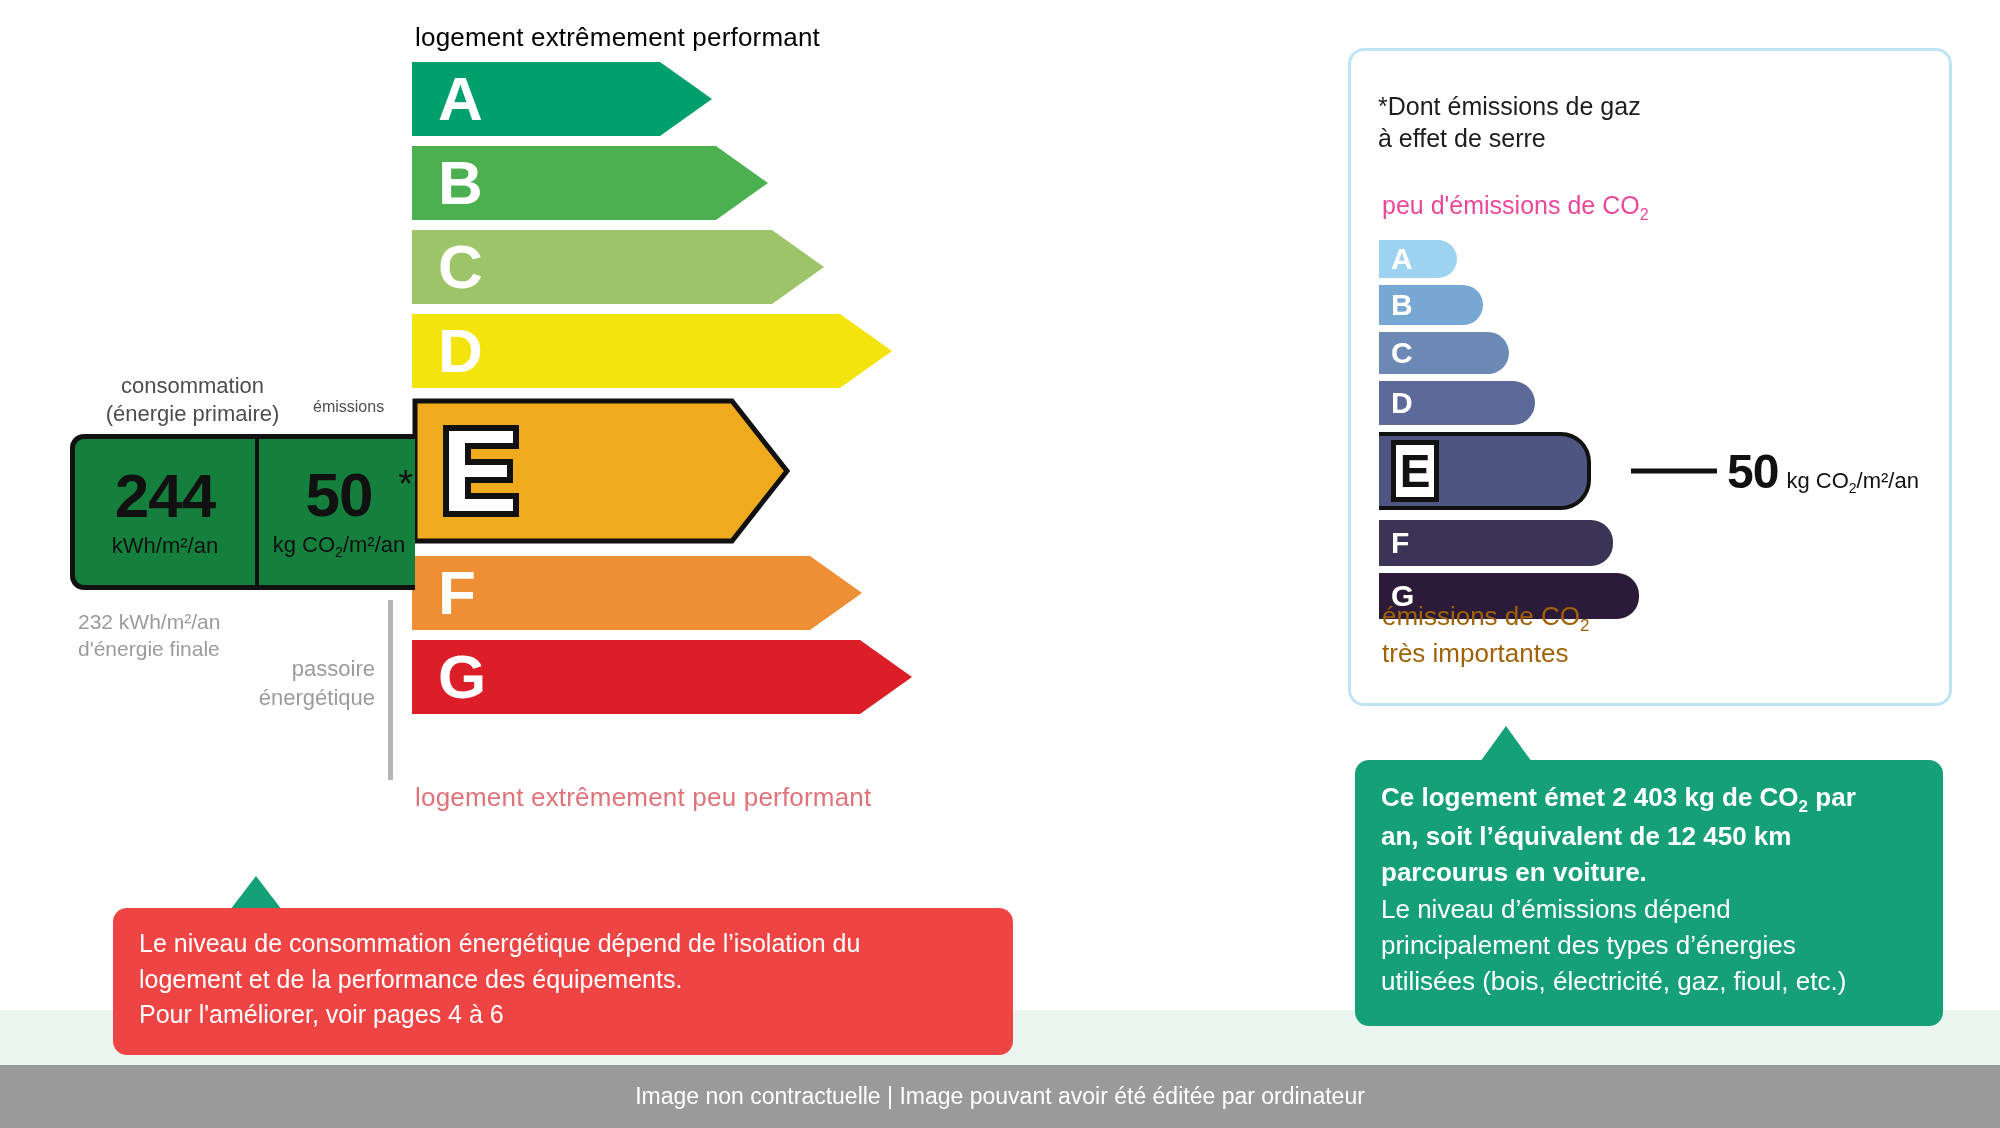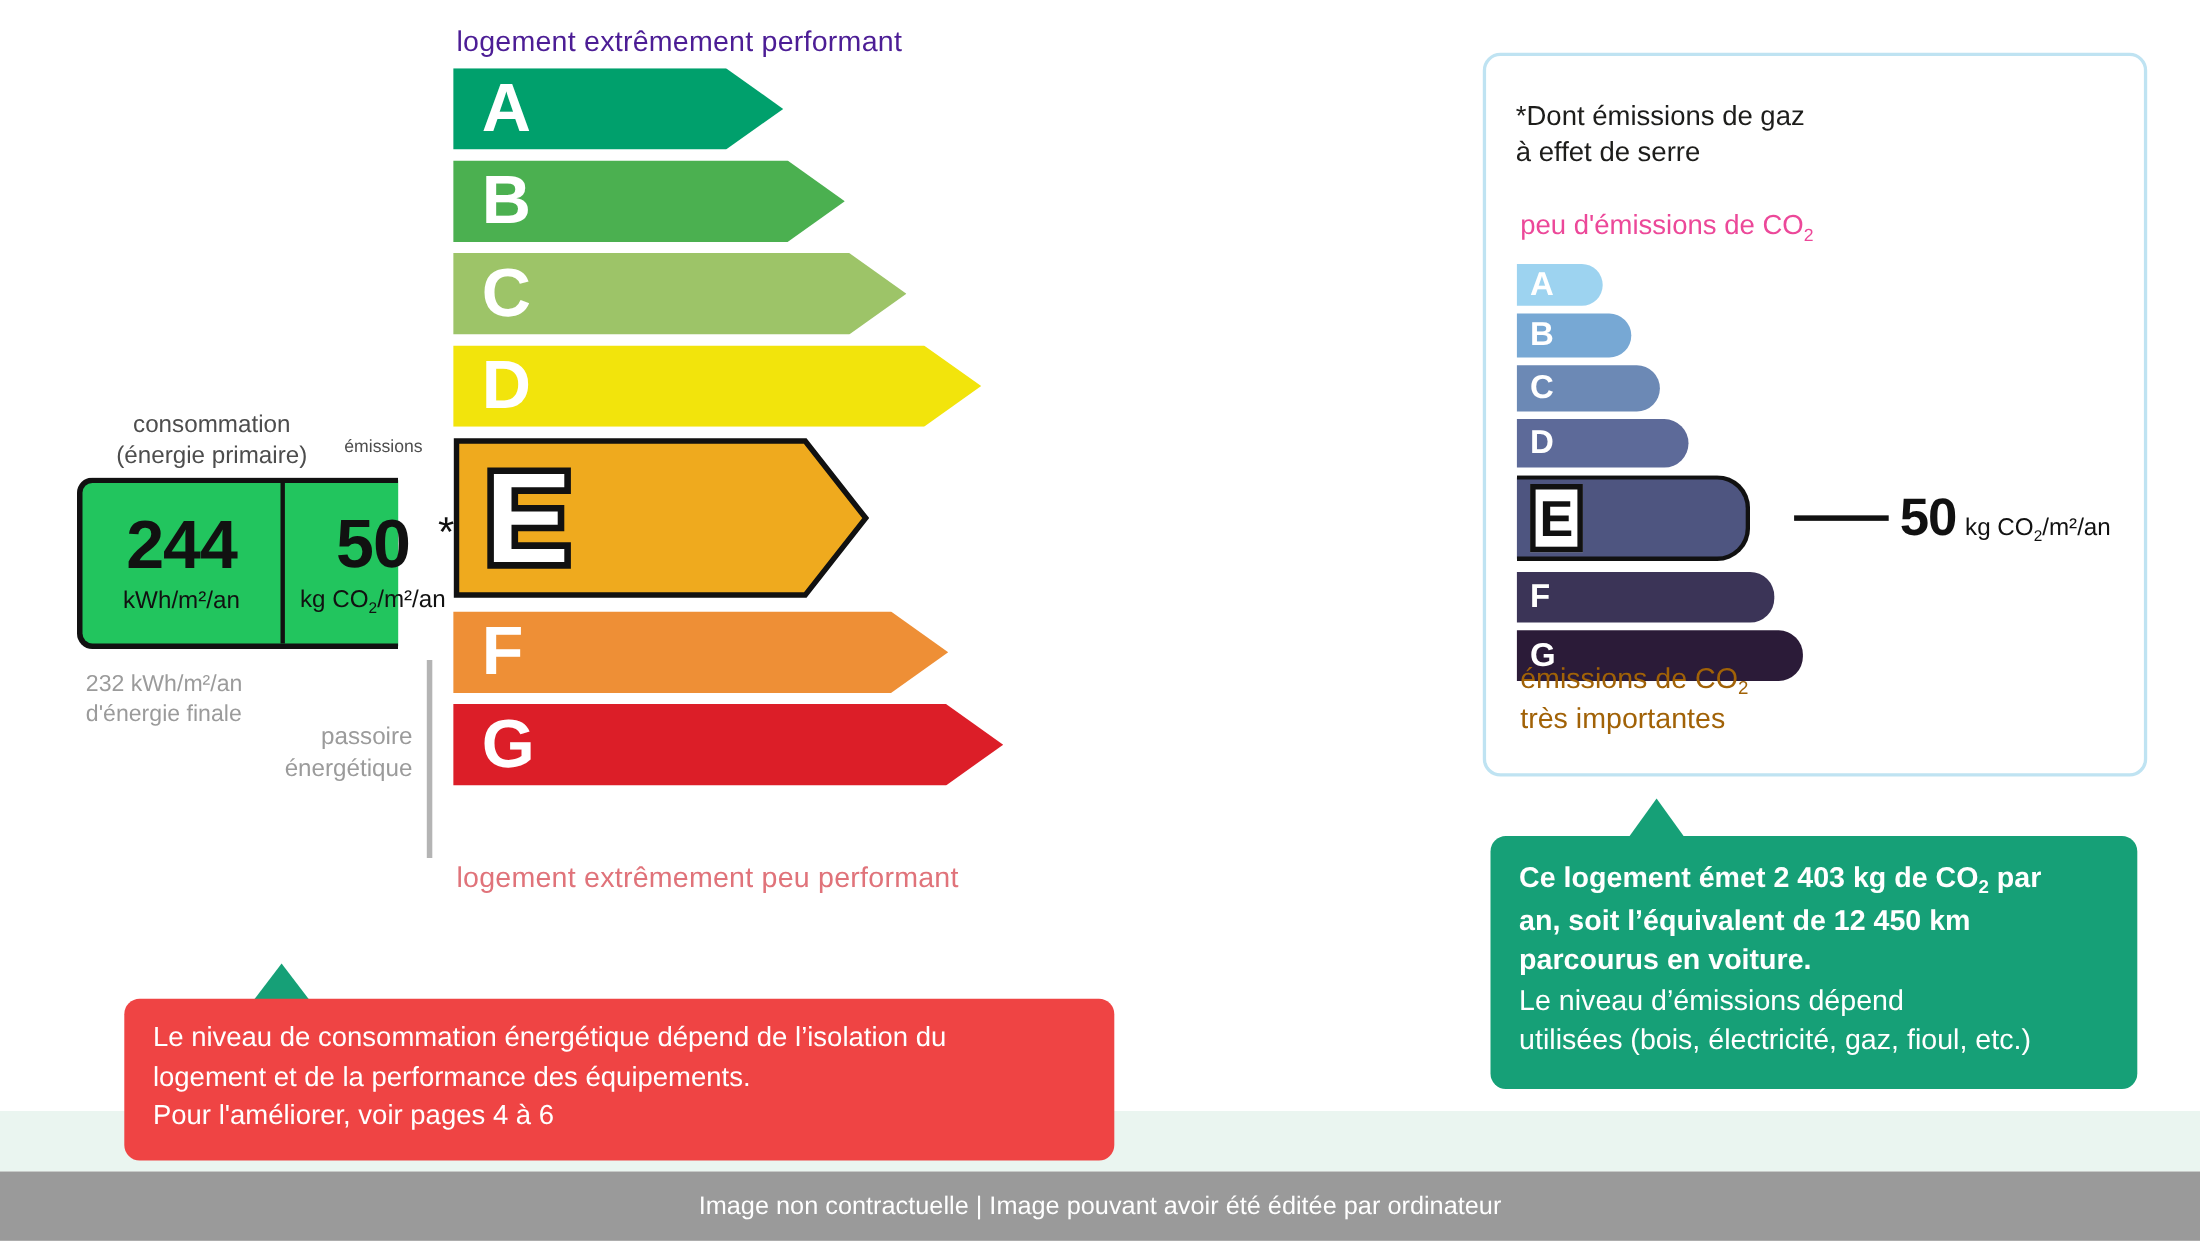--- a/index.html
+++ b/index.html
@@ -15,21 +15,21 @@
   .mint-band{
     position:absolute;left:0;top:1010px;width:2000px;height:55px;
     background:#eaf5f0;
   }
 
   
   .dpe-left{position:absolute;left:0;top:0;width:1300px;height:1060px;}
 
   .cap-top{
     position:absolute;left:415px;top:22px;
-    font-size:26px;color:#4c1d95;letter-spacing:.2px;
+    font-size:26px;color:#000000;letter-spacing:.2px;
   }
   .cap-bot{
     position:absolute;left:415px;top:782px;
     font-size:26px;color:#e0737a;letter-spacing:.2px;
   }
 
   .scale{position:absolute;left:412px;top:62px;}
   .arrow-row{position:relative;margin-bottom:10px;}
   .arrow-svg{display:block;}
   .arrow-letter{
@@ -43,22 +43,22 @@
     position:absolute;left:0;top:0;width:215px;text-align:center;
     font-size:22px;color:#4d4d4d;line-height:1.25;
   }
   .cons-lbl-b{
     position:absolute;left:228px;top:26px;
     font-size:16px;color:#4d4d4d;
   }
 
   .cons-box{
     position:absolute;left:70px;top:434px;
-    width:292px;height:156px;
-    background:#22c55e;border:5px solid #111;
+    width:345px;height:156px;
+    background:#15803d;border:5px solid #111;
     border-right:none;border-radius:14px 0 0 14px;
     box-sizing:border-box;
     display:flex;
     justify-content:space-between;
   }
   .cons-cell{
     flex:0 0 auto;display:flex;flex-direction:column;
     align-items:center;justify-content:center;
   }
   .cons-cell.primary{width:180px;}
@@ -346,20 +346,21 @@
 
   <div class="tip-right"></div>
   <div class="callout-right">
     <div class="bold">
       <span>Ce logement émet 2 403 kg de CO</span><sub>2</sub><span> par</span>
       <div>an, soit l’équivalent de 12 450 km</div>
       <div>parcourus en voiture.</div>
     </div>
     <div class="norm">
       <div>Le niveau d’émissions dépend</div>
+      <div>principalement des types d’énergies</div>
       <div>utilisées (bois, électricité, gaz, fioul, etc.)</div>
     </div>
   </div>
 
   <div class="footer">
     <span>Image non contractuelle | Image pouvant avoir été éditée par ordinateur</span>
   </div>
 
 </div>
 

